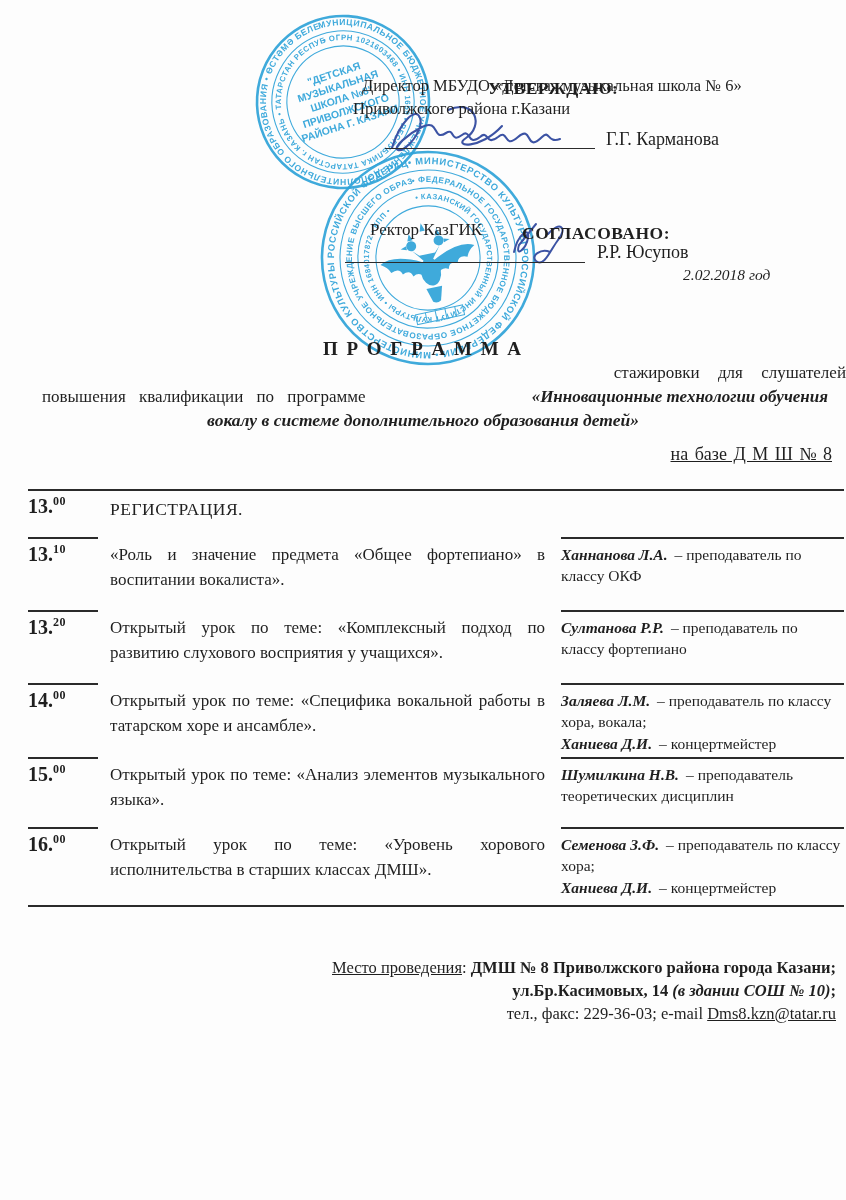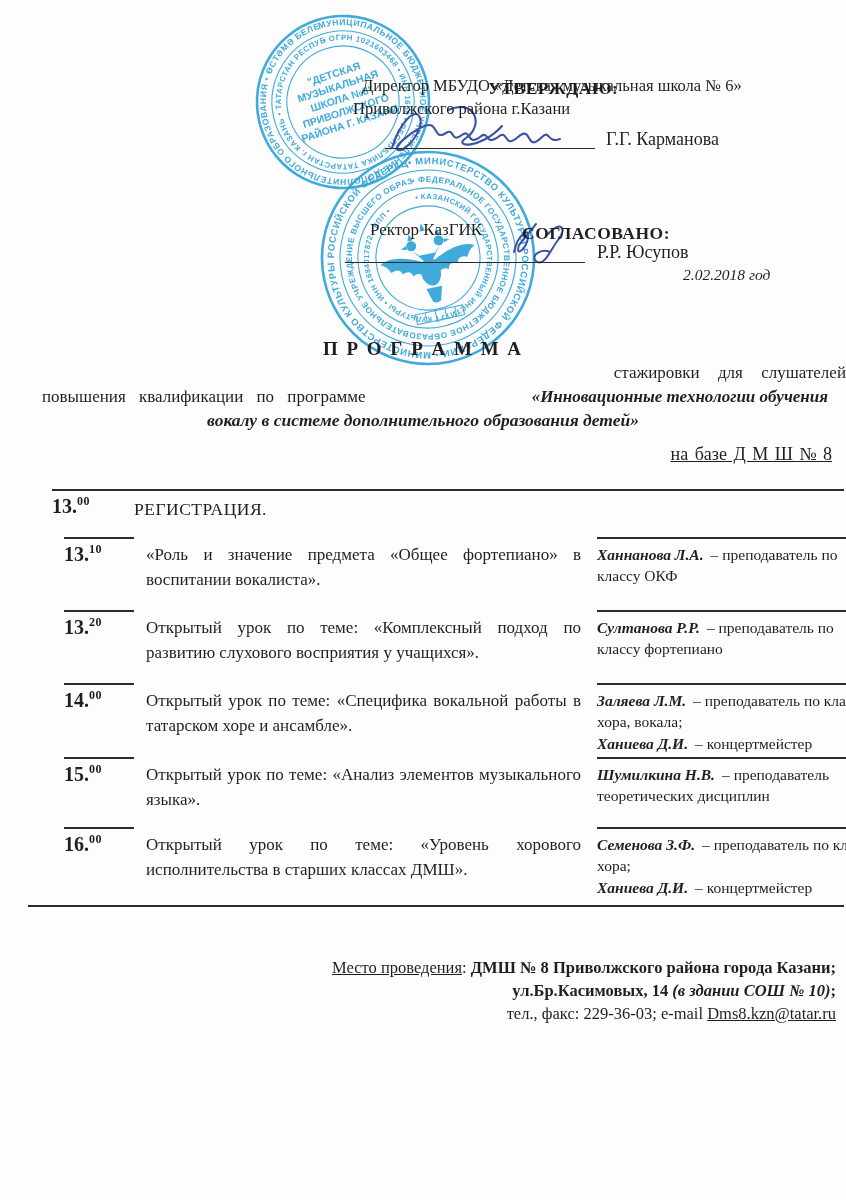--- a/index.html
+++ b/index.html
@@ -28,26 +28,26 @@
   .title-sub     { width:100%; text-align:right; font-size:17px; word-spacing:14px; }
   .title-line3   { left:42px; right:18px; display:flex; justify-content:space-between; font-size:17px; white-space:nowrap; }
   .title-line3 .plain { word-spacing:9px; }
   .bi { font-weight:bold; font-style:italic; }
   .title-line4   { width:100%; text-align:center; font-size:17.5px; }
   .base-note     { right:14px; font-size:18px; text-decoration:underline; word-spacing:2px; }
 
   
   .table { position:absolute; top:489px; left:28px; width:816px; border-bottom:2px solid #2b2b2b; }
   .row   { display:flex; align-items:flex-start; }
-  .row.full { border-top:2px solid #2b2b2b;margin-left:24px; }
+  .row.full { border-top:2px solid #2b2b2b; }
   .cell-time {
     width:70px; flex:0 0 70px; padding-top:4px;
     font-weight:bold; font-size:20px; line-height:1.1;
   }
-  .row.lined .cell-time { border-top:2px solid #2b2b2b;margin-left:36px; }
+  .row.lined .cell-time { border-top:2px solid #2b2b2b; }
   .cell-time sup { font-size:12px; font-weight:bold; vertical-align:super; letter-spacing:.5px; }
   .cell-topic {
     width:435px; flex:0 0 435px; margin-left:12px; padding-top:6px;
     font-size:17px; line-height:1.45; text-align:justify;
   }
   .cell-speaker {
     width:283px; flex:0 0 283px; margin-left:16px; padding-top:5px;
     font-size:15.5px; line-height:1.38;
   }
   .row.lined .cell-speaker { border-top:2px solid #2b2b2b; }

